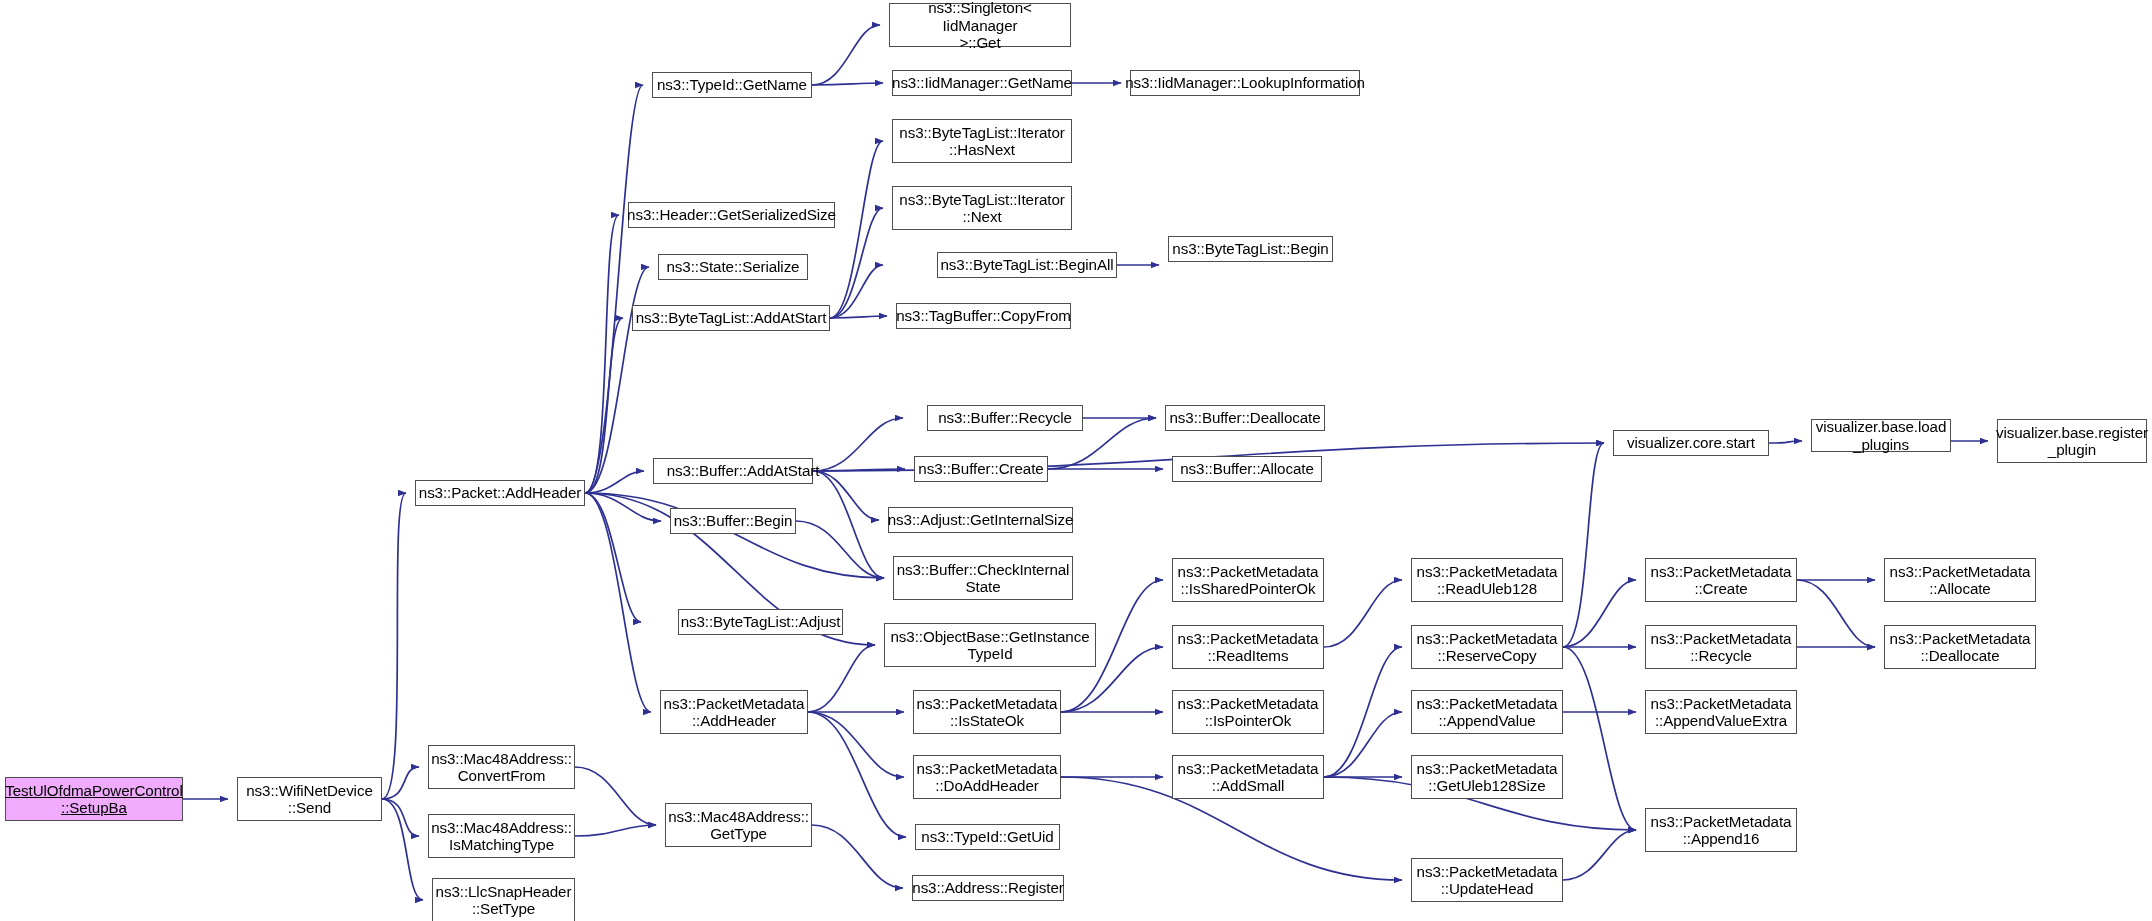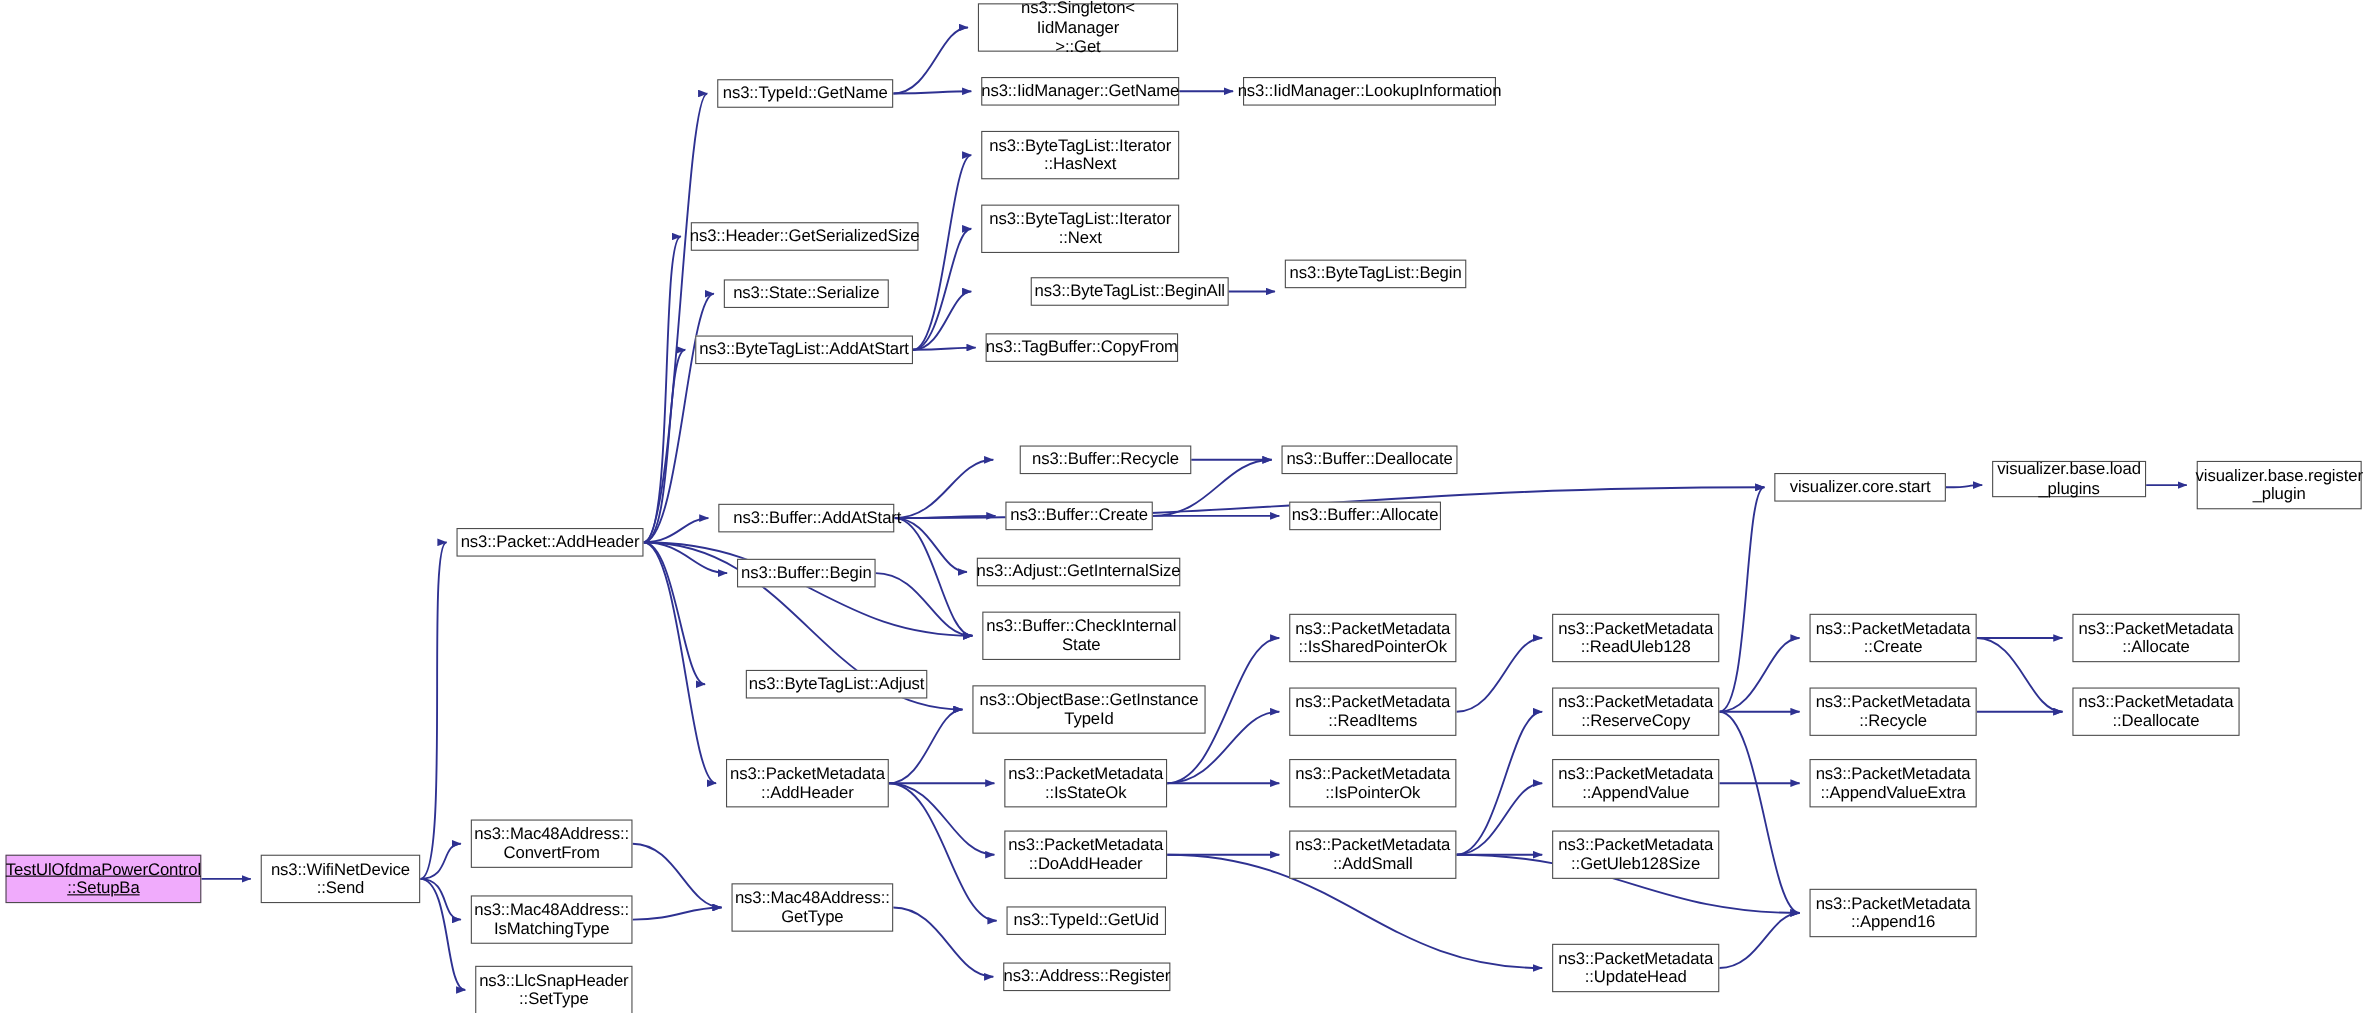--- a/index.html
+++ b/index.html
@@ -135,21 +135,21 @@
       <div class="node" style="left: 1168px; top: 236px; width: 165px; height: 26px;">ns3::ByteTagList::Begin</div>
       <div class="node" style="left: 653px; top: 458px; width: 160px; height: 26px; padding-left: 24px;">ns3::Buffer::AddAtStart</div>
       <div class="node" style="left: 670px; top: 508px; width: 126px; height: 26px;">ns3::Buffer::Begin</div>
       <div class="node" style="left: 650px; top: 609px; width: 165px; height: 26px; margin-left: 28px;">ns3::ByteTagList::Adjust</div>
       <div class="node" style="left: 912px; top: 405px; width: 156px; height: 26px; margin-left: 15px;">ns3::Buffer::Recycle</div>
       <div class="node" style="left: 914px; top: 456px; width: 134px; height: 26px;">ns3::Buffer::Create</div>
       <div class="node" style="left: 888px; top: 507px; width: 185px; height: 26px;">ns3::Adjust::GetInternalSize</div>
       <div class="node" style="left: 893px; top: 556px; width: 180px; height: 44px;">ns3::Buffer::CheckInternal
 State</div>
       <div class="node" style="left: 1165px; top: 405px; width: 160px; height: 26px;">ns3::Buffer::Deallocate</div>
-      <div class="node" style="left: 1172px; top: 456px; width: 138px; height: 26px; text-align: center;">ns3::Buffer::Allocate</div>
+      <div class="node" style="left: 1172px; top: 456px; width: 150px; height: 26px; text-align: center;">ns3::Buffer::Allocate</div>
       <div class="node" style="left: 884px; top: 623px; width: 212px; height: 44px; text-align: center;">ns3::ObjectBase::GetInstance
 TypeId</div>
       <div class="node" style="left: 660px; top: 690px; width: 148px; height: 44px;">ns3::PacketMetadata
 ::AddHeader</div>
       <div class="node" style="left: 913px; top: 690px; width: 148px; height: 44px;">ns3::PacketMetadata
 ::IsStateOk</div>
       <div class="node" style="left: 913px; top: 755px; width: 148px; height: 44px;">ns3::PacketMetadata
 ::DoAddHeader</div>
       <div class="node" style="left: 915px; top: 824px; width: 145px; height: 26px;">ns3::TypeId::GetUid</div>
       <div class="node" style="left: 912px; top: 875px; width: 152px; height: 26px;">ns3::Address::Register</div>

